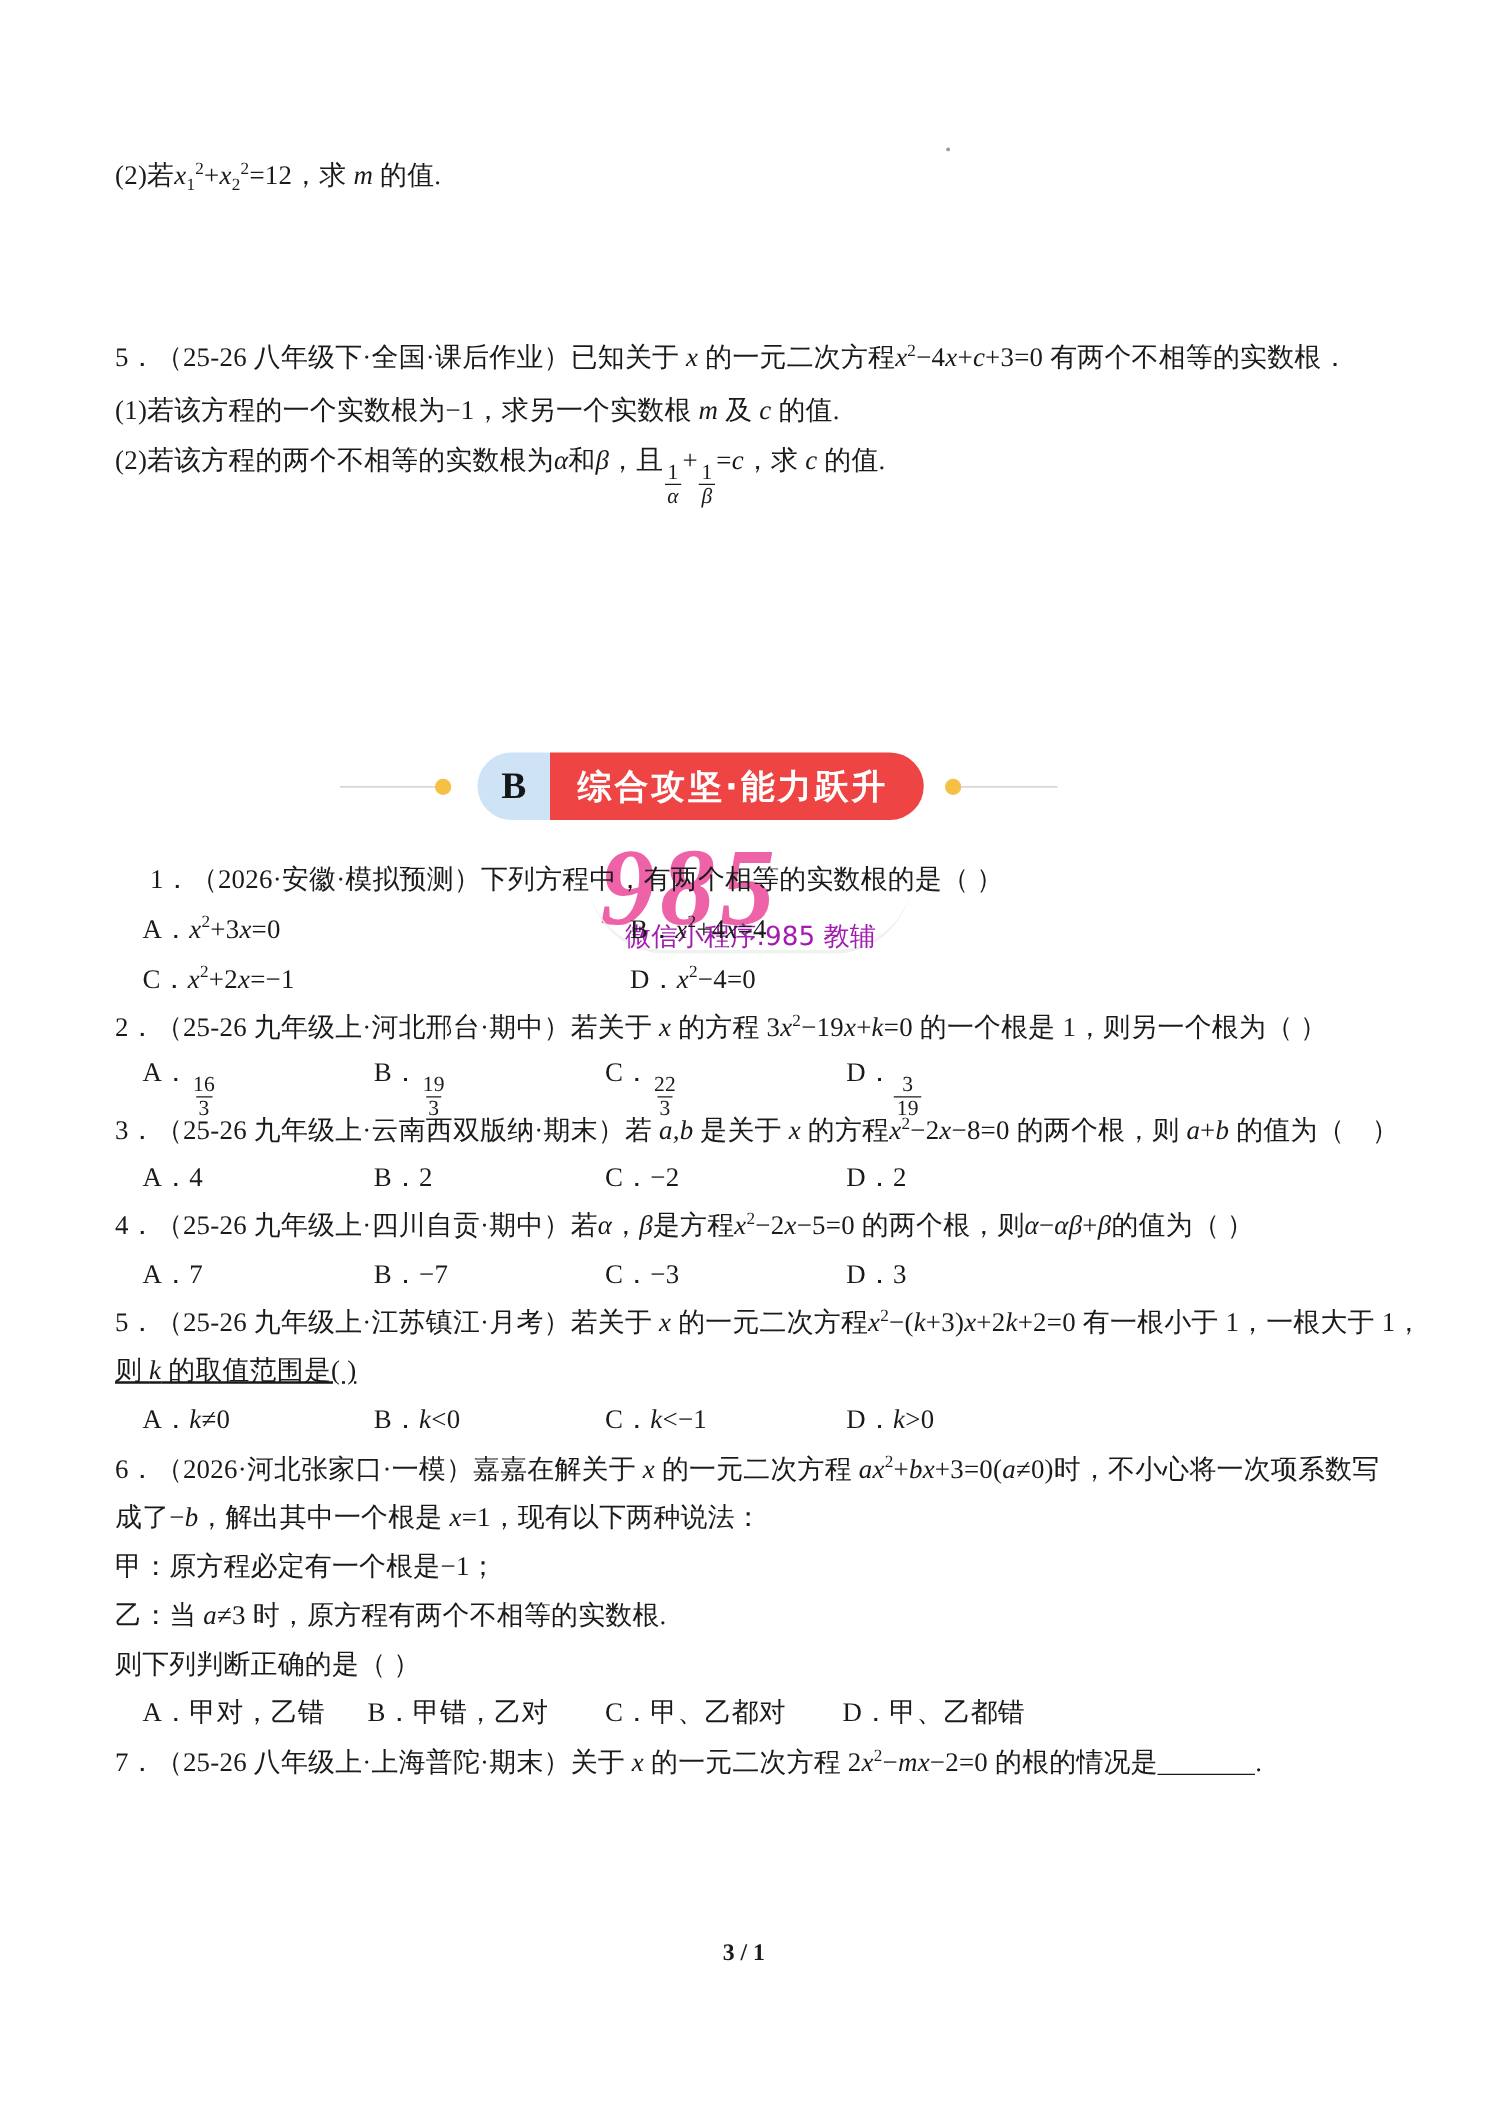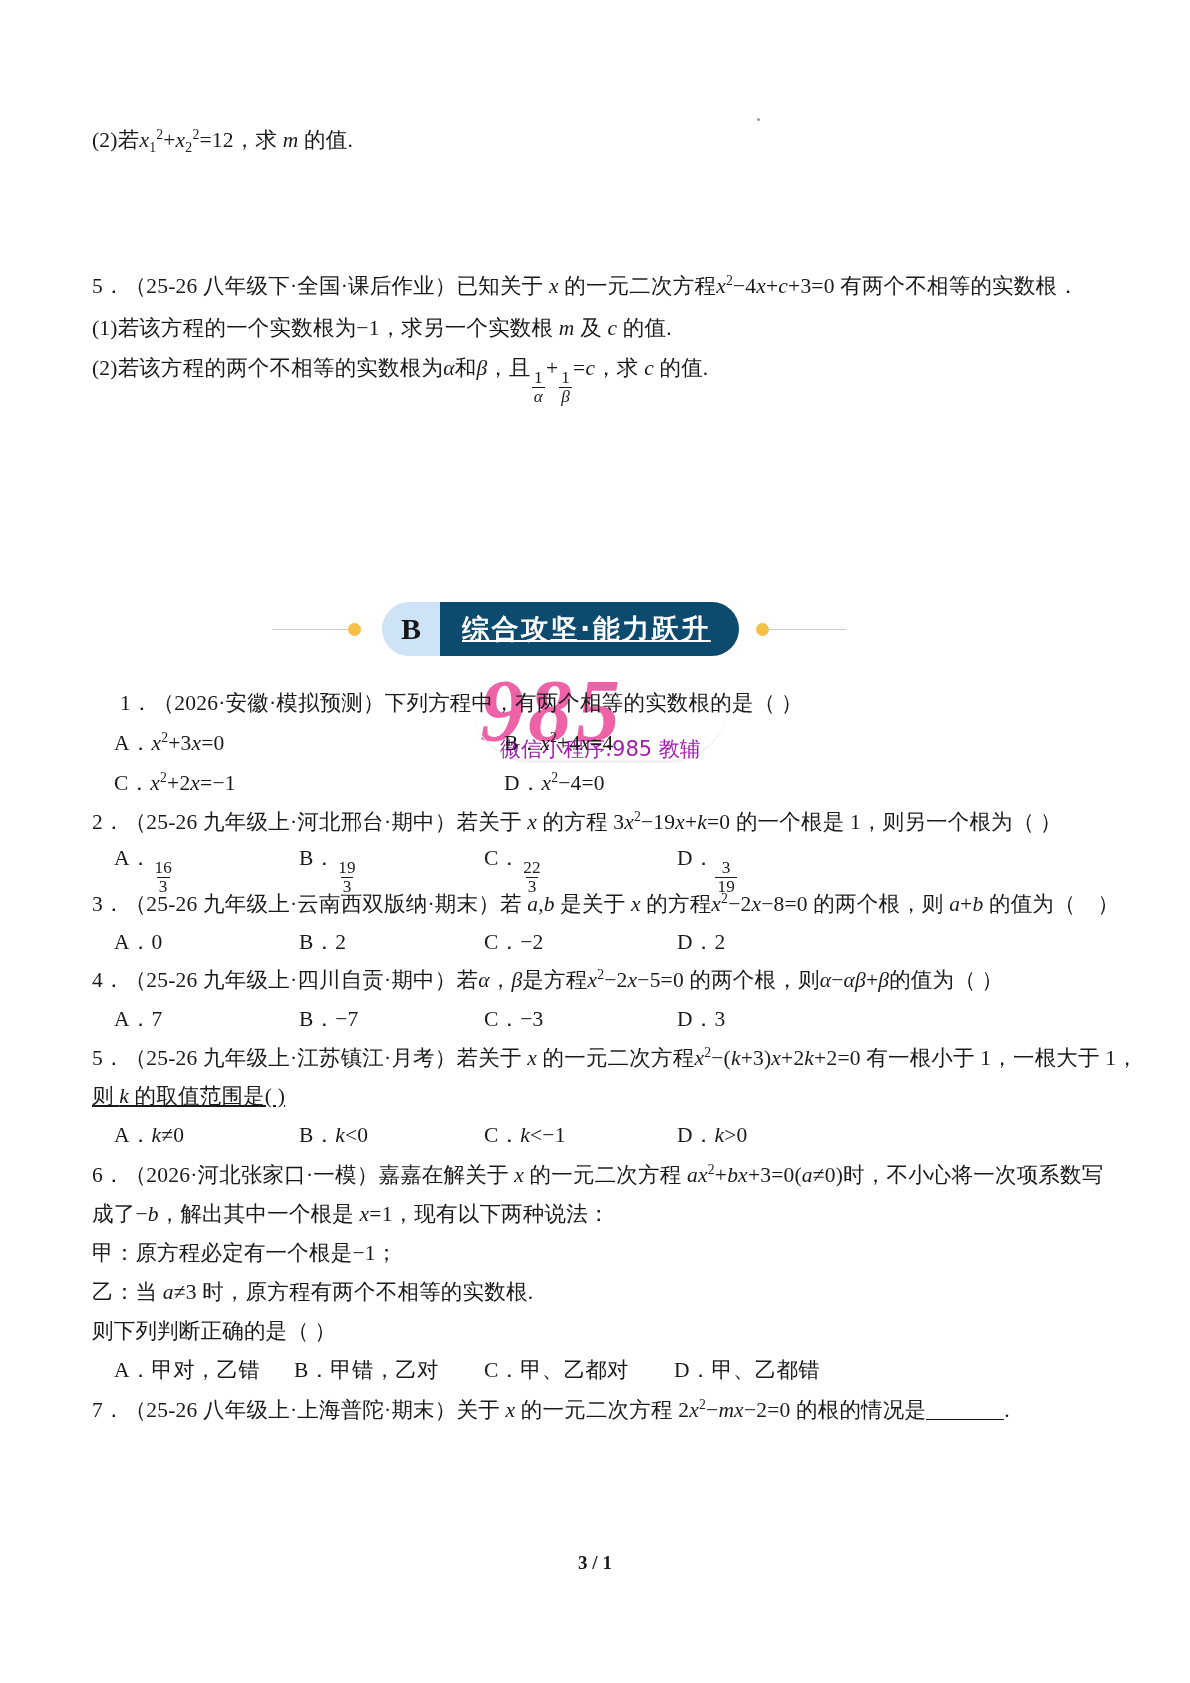--- a/index.html
+++ b/index.html
@@ -74,30 +74,29 @@
     background:#cfe3f7;
     color:#14161a;
     font-weight:bold;
     font-size:30px;
     width:58px;
     display:flex; align-items:center; justify-content:center;
     border-top-left-radius:27px; border-bottom-left-radius:27px;
     font-family:"Liberation Serif", serif;
   }
   .banner-title {
-    background:#0c4a6e;
+    background:#ef4444;
     color:#ffffff;
     font-size:27px;
     font-weight:bold;
     letter-spacing:2.5px;
     padding:0 28px 0 22px;
     display:flex; align-items:center;
     border-top-right-radius:27px; border-bottom-right-radius:27px;
     font-family:"DejaVu Sans", sans-serif;
-    text-decoration:underline;
   }
 
   
   .wm-985 {
     position:absolute; left:480px; top:660px;
     font-size:88px; color:#ec4899; opacity:.85;
     font-family:"Liberation Serif", serif;
     font-style:italic; font-weight:bold;
     letter-spacing:4px;
     pointer-events:none; user-select:none;
@@ -208,21 +207,21 @@
             <span class="den">19</span>
           </span></span>
     </div>
   </div>
 
   <div class="content" style="top:894px;">
     <div class="line">3．（25-26 九年级上·云南西双版纳·期末）若 <i class="v">a,b</i> 是关于 <i class="v">x</i> 的方程<i class="v">x</i><sup>2</sup>−2<i class="v">x</i>−8=0 的两个根，则 <i class="v">a</i>+<i class="v">b</i> 的值为（　）</div>
   </div>
   <div class="content indent" style="top:932px;">
     <div class="line opt-row">
-      <span class="opt" style="width:185px;">A．0</span>
+      <span class="opt" style="width:185px;">A．4</span>
       <span class="opt" style="width:185px;">B．2</span>
       <span class="opt" style="width:193px;">C．−2</span>
       <span class="opt">D．2</span>
     </div>
   </div>
 
   <div class="content" style="top:970px;">
     <div class="line">4．（25-26 九年级上·四川自贡·期中）若<i class="v">α</i>，<i class="v">β</i>是方程<i class="v">x</i><sup>2</sup>−2<i class="v">x</i>−5=0 的两个根，则<i class="v">α</i>−<i class="v">αβ</i>+<i class="v">β</i>的值为（  ）</div>
   </div>
   <div class="content indent" style="top:1009px;">

